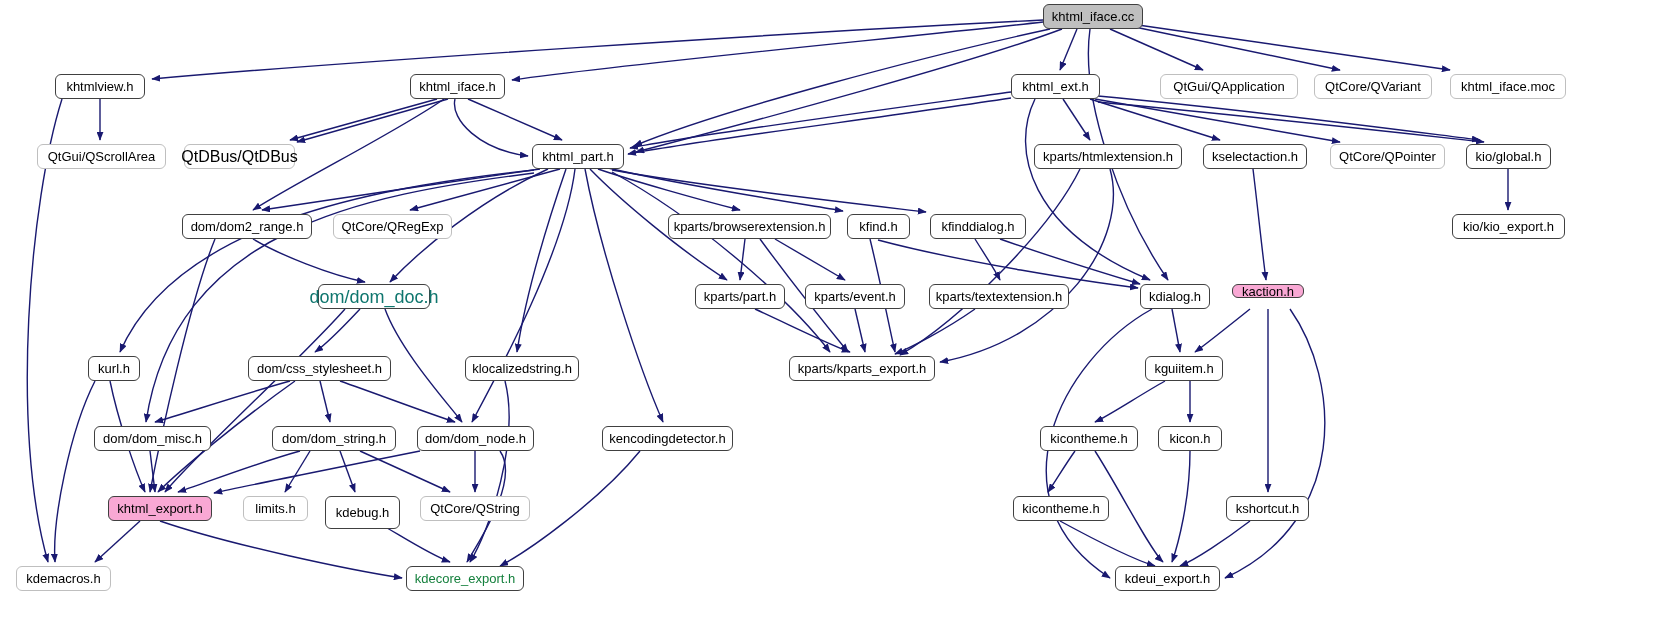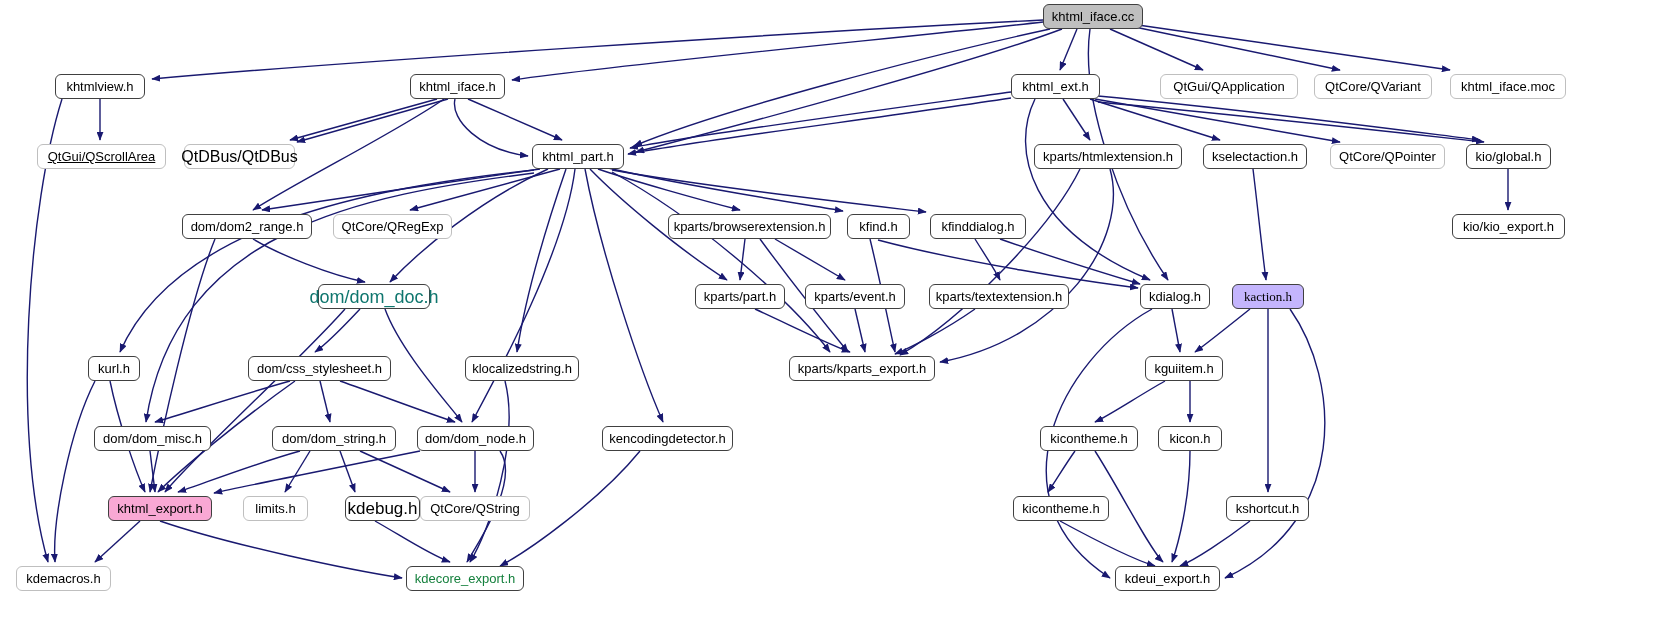--- a/index.html
+++ b/index.html
@@ -125,21 +125,21 @@
       </div>
       <div class="node" style="left: 1160px; top: 74px; width: 138px; height: 25px; font-size: 13px; color: rgb(0, 0, 0); background: rgb(255, 255, 255); border: 1px solid rgb(191, 191, 191);">
         <span>QtGui/QApplication</span>
       </div>
       <div class="node" style="left: 1314px; top: 74px; width: 118px; height: 25px; font-size: 13px; color: rgb(0, 0, 0); background: rgb(255, 255, 255); border: 1px solid rgb(191, 191, 191);">
         <span>QtCore/QVariant</span>
       </div>
       <div class="node" style="left: 1450px; top: 74px; width: 116px; height: 25px; font-size: 13px; color: rgb(0, 0, 0); background: rgb(255, 255, 255); border: 1px solid rgb(191, 191, 191);">
         <span>khtml_iface.moc</span>
       </div>
-      <div class="node" style="left: 37px; top: 144px; width: 129px; height: 25px; font-size: 13px; color: rgb(0, 0, 0); background: rgb(255, 255, 255); border: 1px solid rgb(191, 191, 191); text-decoration: underline;">
+      <div class="node" style="left: 37px; top: 144px; width: 129px; height: 25px; font-size: 13px; color: rgb(0, 0, 0); background: rgb(255, 255, 255); border: 1px solid rgb(191, 191, 191);">
         <span>QtGui/QScrollArea</span>
       </div>
       <div class="node" style="left: 184px; top: 144px; width: 111px; height: 25px; font-size: 16px; color: rgb(0, 0, 0); background: rgb(255, 255, 255); border: 1px solid rgb(191, 191, 191);">
         <span>QtDBus/QtDBus</span>
       </div>
       <div class="node" style="left: 532px; top: 144px; width: 92px; height: 25px; font-size: 13px; color: rgb(0, 0, 0); background: rgb(255, 255, 255); border: 1px solid rgb(64, 64, 64);">
         <span>khtml_part.h</span>
       </div>
       <div class="node" style="left: 1034px; top: 144px; width: 148px; height: 25px; font-size: 13px; color: rgb(0, 0, 0); background: rgb(255, 255, 255); border: 1px solid rgb(64, 64, 64);">
         <span>kparts/htmlextension.h</span>
@@ -179,21 +179,21 @@
       </div>
       <div class="node" style="left: 805px; top: 284px; width: 100px; height: 25px; font-size: 13px; color: rgb(0, 0, 0); background: rgb(255, 255, 255); border: 1px solid rgb(64, 64, 64);">
         <span>kparts/event.h</span>
       </div>
       <div class="node" style="left: 929px; top: 284px; width: 140px; height: 25px; font-size: 13px; color: rgb(0, 0, 0); background: rgb(255, 255, 255); border: 1px solid rgb(64, 64, 64);">
         <span>kparts/textextension.h</span>
       </div>
       <div class="node" style="left: 1140px; top: 284px; width: 70px; height: 25px; font-size: 13px; color: rgb(0, 0, 0); background: rgb(255, 255, 255); border: 1px solid rgb(64, 64, 64);">
         <span>kdialog.h</span>
       </div>
-      <div class="node" style="left: 1232px; top: 284px; width: 72px; height: 25px; font-size: 13px; color: rgb(0, 0, 0); background: #c4b5fd; border: 1px solid rgb(64, 64, 64); font-family: Liberation Serif, serif;">
+      <div class="node" style="left: 1232px; top: 284px; width: 72px; height: 14px; font-size: 13px; color: rgb(0, 0, 0); background: #f9a8d4; border: 1px solid rgb(64, 64, 64);">
         <span>kaction.h</span>
       </div>
       <div class="node" style="left: 88px; top: 356px; width: 52px; height: 25px; font-size: 13px; color: rgb(0, 0, 0); background: rgb(255, 255, 255); border: 1px solid rgb(64, 64, 64);">
         <span>kurl.h</span>
       </div>
       <div class="node" style="left: 248px; top: 356px; width: 143px; height: 25px; font-size: 13px; color: rgb(0, 0, 0); background: rgb(255, 255, 255); border: 1px solid rgb(64, 64, 64);">
         <span>dom/css_stylesheet.h</span>
       </div>
       <div class="node" style="left: 465px; top: 356px; width: 114px; height: 25px; font-size: 13px; color: rgb(0, 0, 0); background: rgb(255, 255, 255); border: 1px solid rgb(64, 64, 64);">
         <span>klocalizedstring.h</span>
@@ -221,21 +221,21 @@
       </div>
       <div class="node" style="left: 1158px; top: 426px; width: 64px; height: 25px; font-size: 13px; color: rgb(0, 0, 0); background: rgb(255, 255, 255); border: 1px solid rgb(64, 64, 64);">
         <span>kicon.h</span>
       </div>
       <div class="node" style="left: 108px; top: 496px; width: 104px; height: 25px; font-size: 13px; color: rgb(0, 0, 0); background: #f9a8d4; border: 1px solid rgb(64, 64, 64);">
         <span>khtml_export.h</span>
       </div>
       <div class="node" style="left: 243px; top: 496px; width: 65px; height: 25px; font-size: 13px; color: rgb(0, 0, 0); background: rgb(255, 255, 255); border: 1px solid rgb(191, 191, 191);">
         <span>limits.h</span>
       </div>
-      <div class="node" style="left: 325px; top: 496px; width: 75px; height: 25px; font-size: 17px; color: rgb(0, 0, 0); background: rgb(255, 255, 255); border: 1px solid rgb(64, 64, 64); margin-left: 20px;">
+      <div class="node" style="left: 325px; top: 496px; width: 75px; height: 33px; font-size: 13px; color: rgb(0, 0, 0); background: rgb(255, 255, 255); border: 1px solid rgb(64, 64, 64);">
         <span>kdebug.h</span>
       </div>
       <div class="node" style="left: 420px; top: 496px; width: 110px; height: 25px; font-size: 13px; color: rgb(0, 0, 0); background: rgb(255, 255, 255); border: 1px solid rgb(191, 191, 191);">
         <span>QtCore/QString</span>
       </div>
       <div class="node" style="left: 1013px; top: 496px; width: 96px; height: 25px; font-size: 13px; color: rgb(0, 0, 0); background: rgb(255, 255, 255); border: 1px solid rgb(64, 64, 64);">
         <span>kicontheme.h</span>
       </div>
       <div class="node" style="left: 1226px; top: 496px; width: 83px; height: 25px; font-size: 13px; color: rgb(0, 0, 0); background: rgb(255, 255, 255); border: 1px solid rgb(64, 64, 64);">
         <span>kshortcut.h</span>

